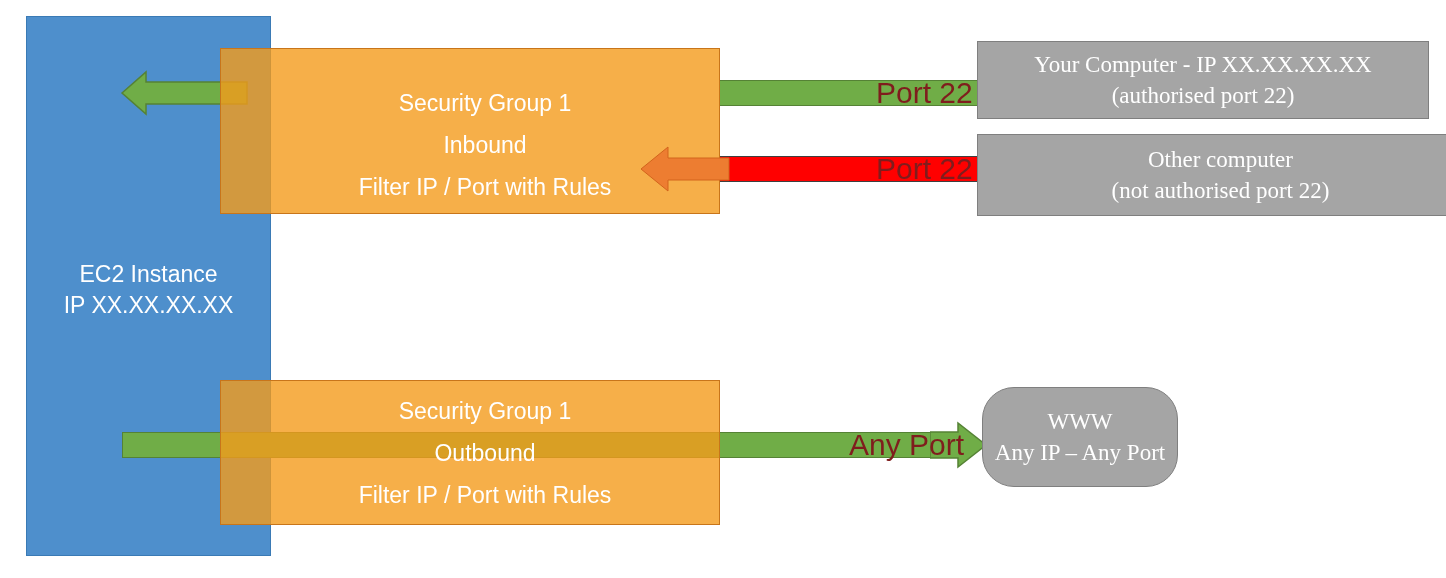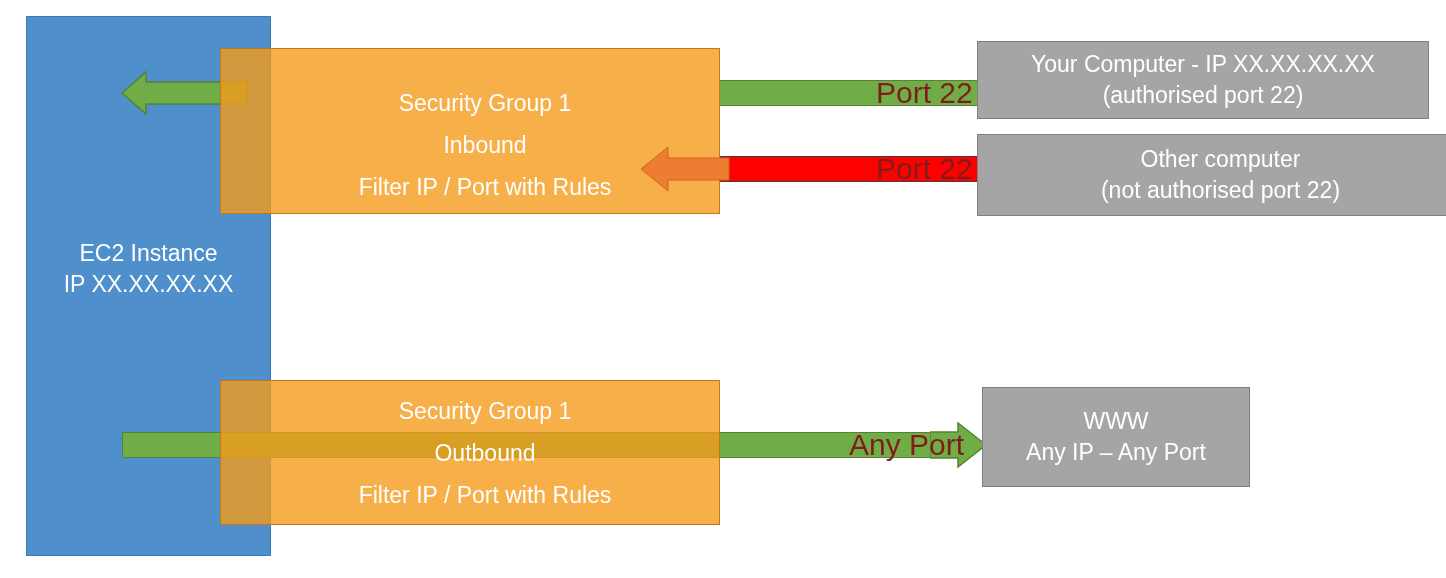--- a/index.html
+++ b/index.html
@@ -26,21 +26,21 @@
     width: 245px;
     height: 540px;
     background: #4E8FCC;
     border: 1px solid #3A7AB5;
     box-sizing: border-box;
     z-index: 1;
   }
   .ec2-label {
     position: absolute;
     left: 26px;
-    top: 238px;
+    top: 259px;
     width: 245px;
     text-align: center;
     color: #ffffff;
     font-size: 23px;
     line-height: 31px;
     z-index: 4;
     white-space: pre-line;
   }
 
   
@@ -134,24 +134,25 @@
     box-sizing: border-box;
     color: #ffffff;
     font-size: 23px;
     line-height: 31px;
     text-align: center;
     display: flex;
     align-items: center;
     justify-content: center;
     z-index: 4;
     white-space: pre-line;
+    font-family: Liberation Serif, serif;
   }
   .gray-your-computer  { left: 977px; top: 41px;  width: 452px; height: 78px; }
   .gray-other-computer { left: 977px; top: 134px; width: 487px; height: 82px; }
-  .gray-www            { left: 982px; top: 387px; width: 268px; height: 100px; }
+  .gray-www            { left: 982px; top: 387px; width: 196px; height: 100px; border-radius: 32px; }
 </style>
 </head>
 <body>
 
 <div id="canvas">
 
   <div class="ec2-box"></div>
   <div class="ec2-label">EC2 Instance
 IP XX.XX.XX.XX</div>
 

